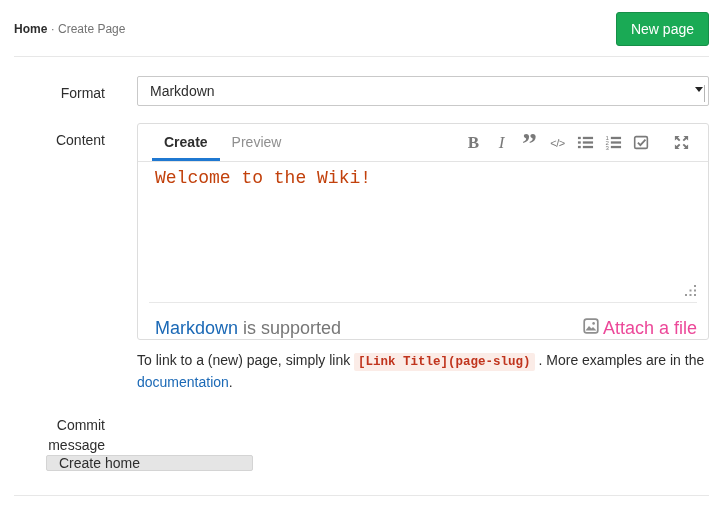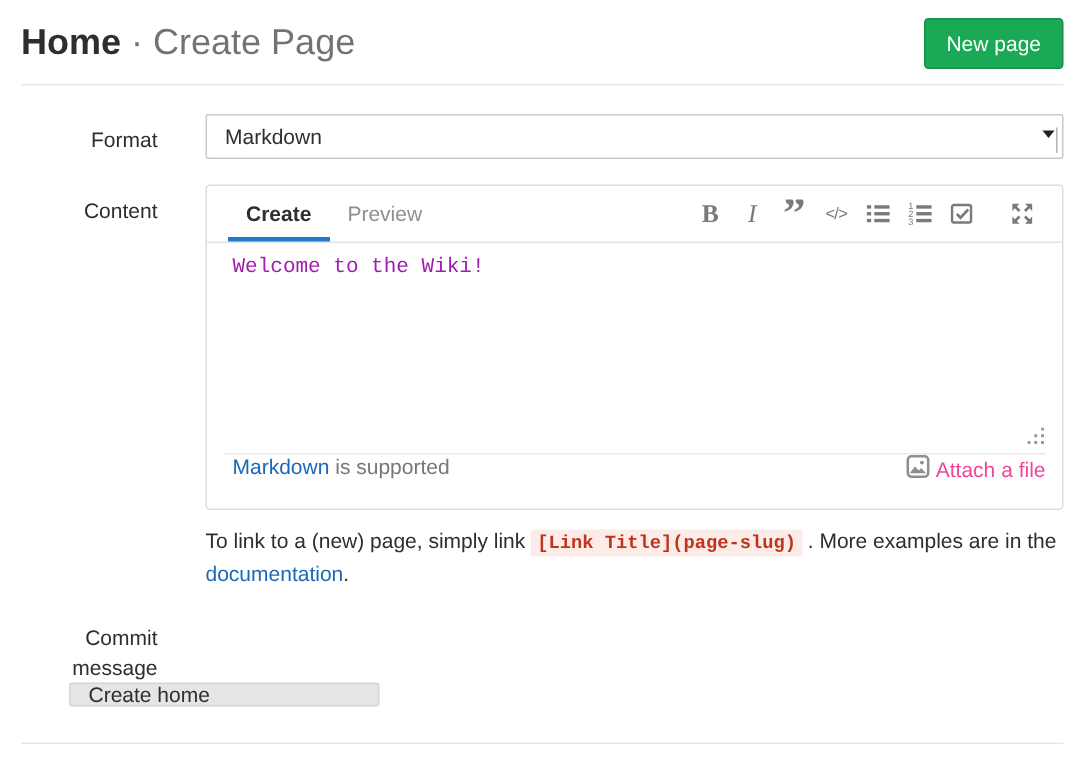--- a/index.html
+++ b/index.html
@@ -10,21 +10,21 @@
     font-size: 14px; color: #2e2e2e;
     position: relative;
   }
   .page { width: 725px; height: 519px; padding: 0 16px 0 14px; }
 
   
   .wiki-header {
     height: 57px; display: flex; align-items: center; justify-content: space-between;
     border-bottom: 1px solid #e7e7e7; padding-top: 2px;
   }
-  .wiki-title { font-size: 24px; font-weight: 400; color: #737373; }
+  .wiki-title { font-size: 12px; font-weight: 400; color: #737373; }
   .wiki-title .home { font-weight: 700; color: #2e2e2e; }
   .btn {
     display: inline-block; font-size: 14px; line-height: 1;
     padding: 9px 14px; border-radius: 3px; cursor: pointer;
     font-family: "Liberation Sans", sans-serif;
   }
   .btn-green {
     background: var(--green, #1aaa55); color: #fff;
     border: 1px solid var(--green-border, #168f48);
   }
@@ -85,27 +85,27 @@
   .tb-italic { font-family: "Liberation Serif", serif; font-style: italic; font-size: 17px; }
   .tb-quote  { font-family: "Liberation Serif", serif; font-weight: 700; font-size: 30px; line-height: 34px; }
   .tb-code   { font-size: 11px; letter-spacing: -0.5px; white-space: nowrap; }
   .tb-btn.space-before { margin-left: 12px; }
   .tb-btn svg { display: block; }
 
   .editor-body { position: relative; margin: 0 11px; border-bottom: 1px solid #e8e8e8; }
   .editor-textarea {
     display: block; width: 100%; height: 140px; border: 0; outline: none; resize: none;
     font-family: "Liberation Mono", "DejaVu Sans Mono", monospace;
-    font-size: 14px; color: #a21caf; padding: 8px 6px; background: transparent; line-height: 17px;
+    font-size: 18px; color: #c2410c; padding: 8px 6px; background: transparent; line-height: 17px;
   }
   .resize-grip { position: absolute; right: 0; bottom: 2px; cursor: nwse-resize; }
 
   .editor-footer {
-    height: 36px; display: flex; align-items: flex-start; justify-content: space-between;
-    padding: 0 11px 0 17px; font-size: 14px;
+    height: 36px; display: flex; align-items: flex-end; justify-content: space-between;
+    padding: 0 11px 0 17px; font-size: 18px;
   }
   .supported-note { color: #777; }
   a.link { color: var(--link-blue, #1b69b6); text-decoration: none; cursor: pointer; }
   .attach { display: flex; align-items: center; gap: 4px; color: #ec4899; cursor: pointer; }
 
   
   .help-text { margin-top: 10px; line-height: 20px; color: #2e2e2e; }
   .code {
     font-family: "Liberation Mono", "DejaVu Sans Mono", monospace;
     font-size: 12.5px; color: var(--code-red, #c0341d);

